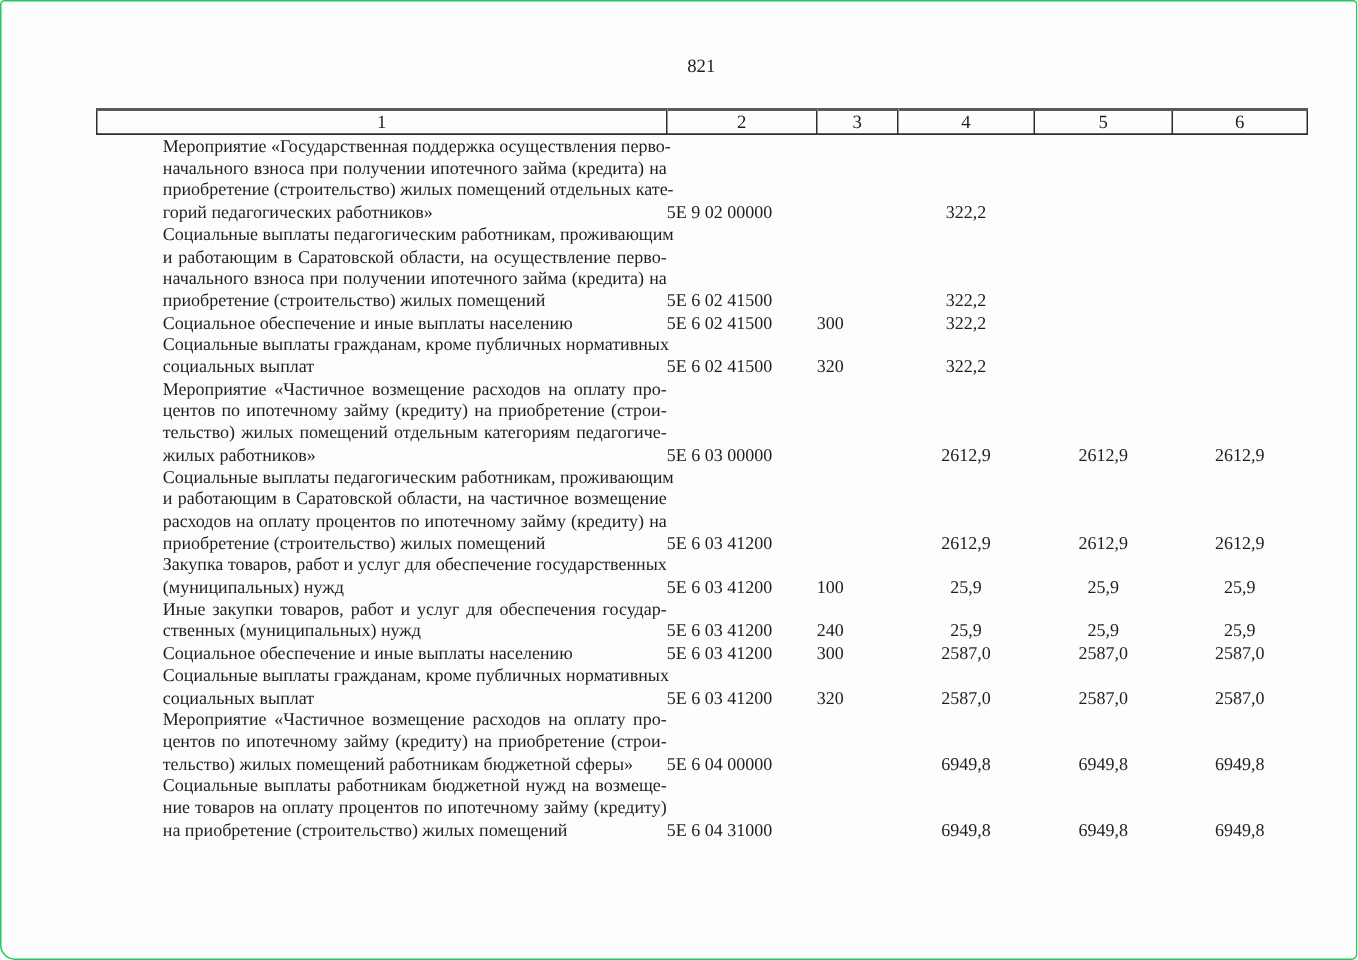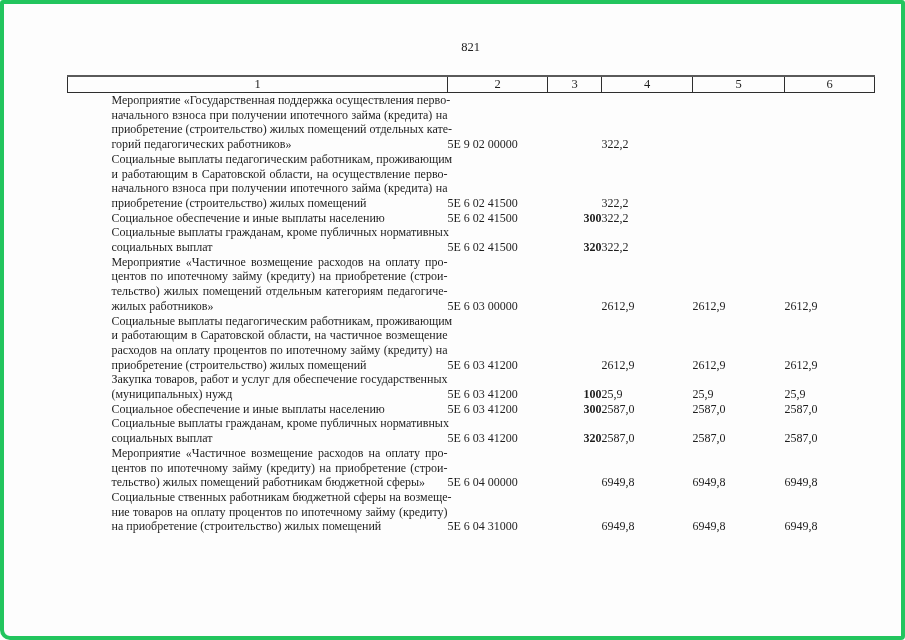--- a/index.html
+++ b/index.html
@@ -1,21 +1,21 @@
 <!DOCTYPE html>
 <html><head>
 <meta charset="utf-8">
 <style>
   html,body{margin:0;padding:0;background:#ffffff;}
   .page{
     position:relative;
     width:905px;height:640px;
     box-sizing:border-box;
     background:#fdfdfd;
-    border:4px solid #22c55e;
+    border:1px solid #22c55e;
     border-radius:3px 3px 4px 10px;
     overflow:hidden;
     font-family:"Liberation Serif","DejaVu Serif",serif;
     color:#1e1e1e;
   }
   .page-number{
     position:absolute;top:36px;left:63px;width:807px;
     text-align:center;font-size:12.5px;line-height:14px;
   }
   .tblwrap{position:absolute;left:63px;top:71px;width:807px;}
@@ -29,22 +29,22 @@
     border-top:2px solid #5a5a5a;
     height:15px;padding:0;
     font-size:12.5px;text-align:center;
     background:#fdfdfd;
   }
   table.budget td{vertical-align:bottom;padding:0;}
   td.c1{padding-left:3px;}
   .line{line-height:14.7px;white-space:nowrap;margin-left:44px;}
   .jl{text-align:justify;text-align-last:justify;}
   td.code{padding-left:15px;line-height:14.7px;white-space:nowrap;}
-  td.vr{text-align:right;line-height:14.7px;font-weight:bold;}
-  td.amt{text-align:left;padding-right:3px;line-height:14.7px;font-family:Liberation Serif, serif;}
+  td.vr{text-align:left;line-height:14.7px;}
+  td.amt{text-align:center;padding-right:3px;line-height:14.7px;font-family:Liberation Serif, serif;}
 </style>
 </head>
 <body>
 
 <div class="page">
   <div class="page-number">821</div>
   <div class="tblwrap">
     <table class="budget">
       <colgroup>
         <col style="width:380px">
@@ -144,20 +144,31 @@
               <div class="line">(муниципальных) нужд</div>
             </td>
             <td class="code">5Е 6 03 41200</td>
             <td class="vr">100</td>
             <td class="amt">25,9</td>
             <td class="amt">25,9</td>
             <td class="amt">25,9</td>
           </tr>
           <tr>
             <td class="c1">
+              <div class="line jl">Иные закупки товаров, работ и услуг для обеспечения государ-</div>
+              <div class="line">ственных (муниципальных) нужд</div>
+            </td>
+            <td class="code">5Е 6 03 41200</td>
+            <td class="vr">240</td>
+            <td class="amt">25,9</td>
+            <td class="amt">25,9</td>
+            <td class="amt">25,9</td>
+          </tr>
+          <tr>
+            <td class="c1">
               <div class="line">Социальное обеспечение и иные выплаты населению</div>
             </td>
             <td class="code">5Е 6 03 41200</td>
             <td class="vr">300</td>
             <td class="amt">2587,0</td>
             <td class="amt">2587,0</td>
             <td class="amt">2587,0</td>
           </tr>
           <tr>
             <td class="c1">
@@ -177,21 +188,21 @@
               <div class="line">тельство) жилых помещений работникам бюджетной сферы»</div>
             </td>
             <td class="code">5Е 6 04 00000</td>
             <td class="vr"></td>
             <td class="amt">6949,8</td>
             <td class="amt">6949,8</td>
             <td class="amt">6949,8</td>
           </tr>
           <tr>
             <td class="c1">
-              <div class="line jl">Социальные ственных работникам бюджетной сферы на возмеще-</div>
+              <div class="line jl">Социальные выплаты работникам бюджетной нужд на возмеще-</div>
               <div class="line jl">ние товаров на оплату процентов по ипотечному займу (кредиту)</div>
               <div class="line">на приобретение (строительство) жилых помещений</div>
             </td>
             <td class="code">5Е 6 04 31000</td>
             <td class="vr"></td>
             <td class="amt">6949,8</td>
             <td class="amt">6949,8</td>
             <td class="amt">6949,8</td>
           </tr>
         </tbody>

